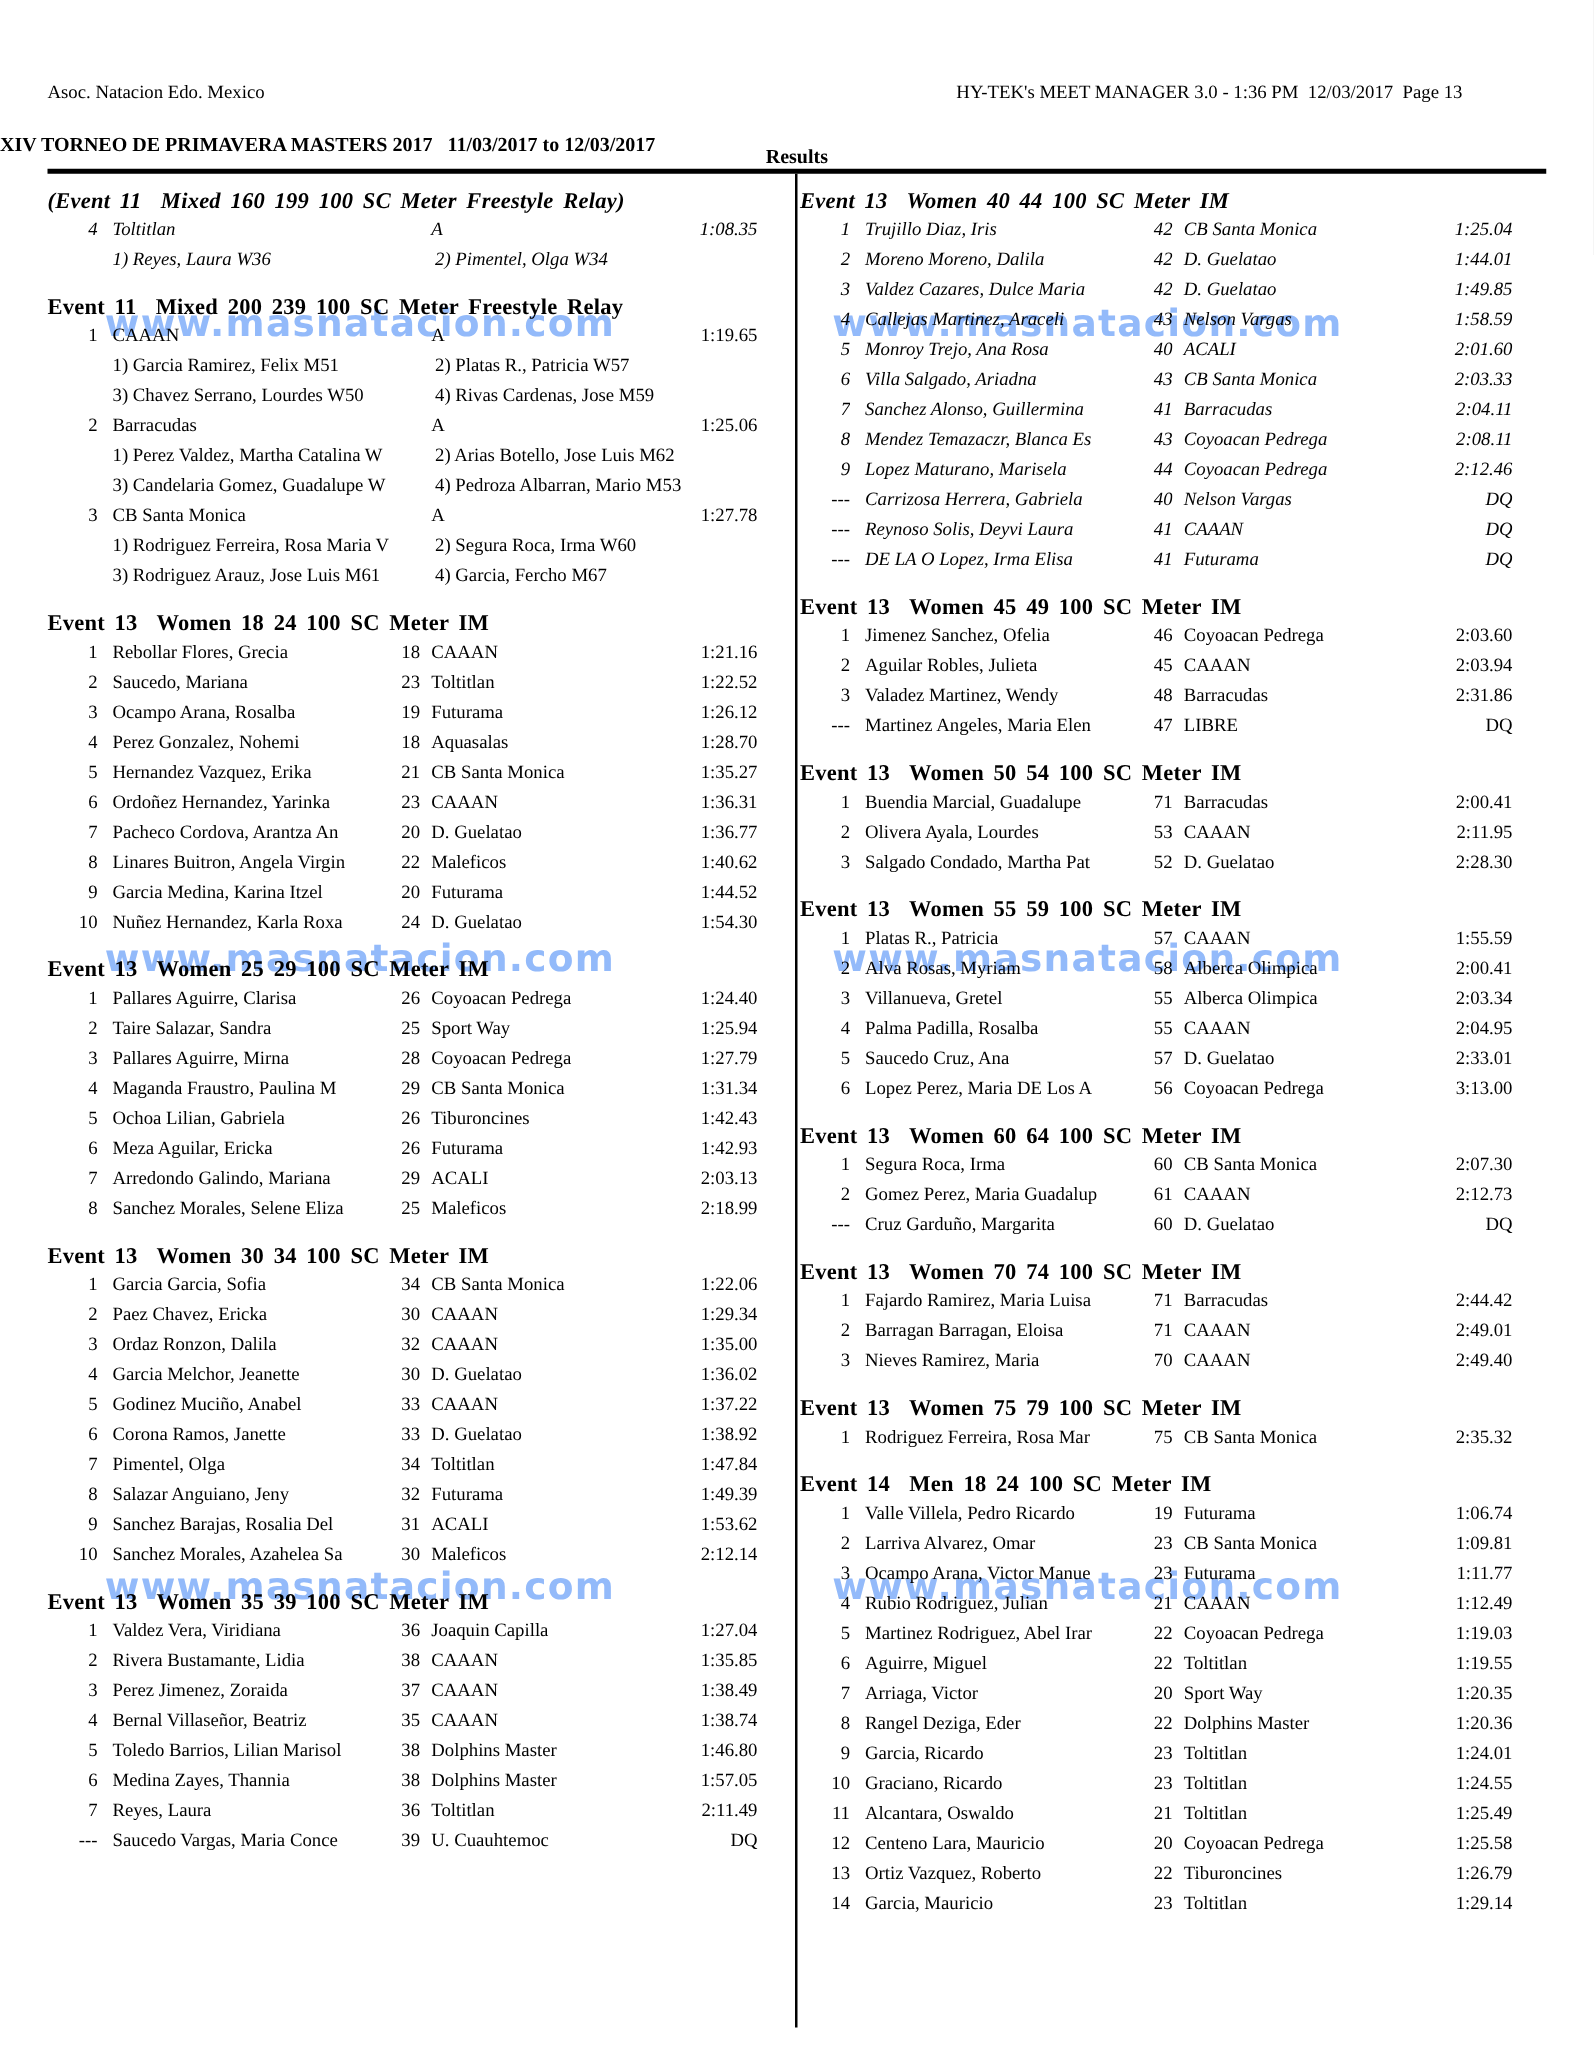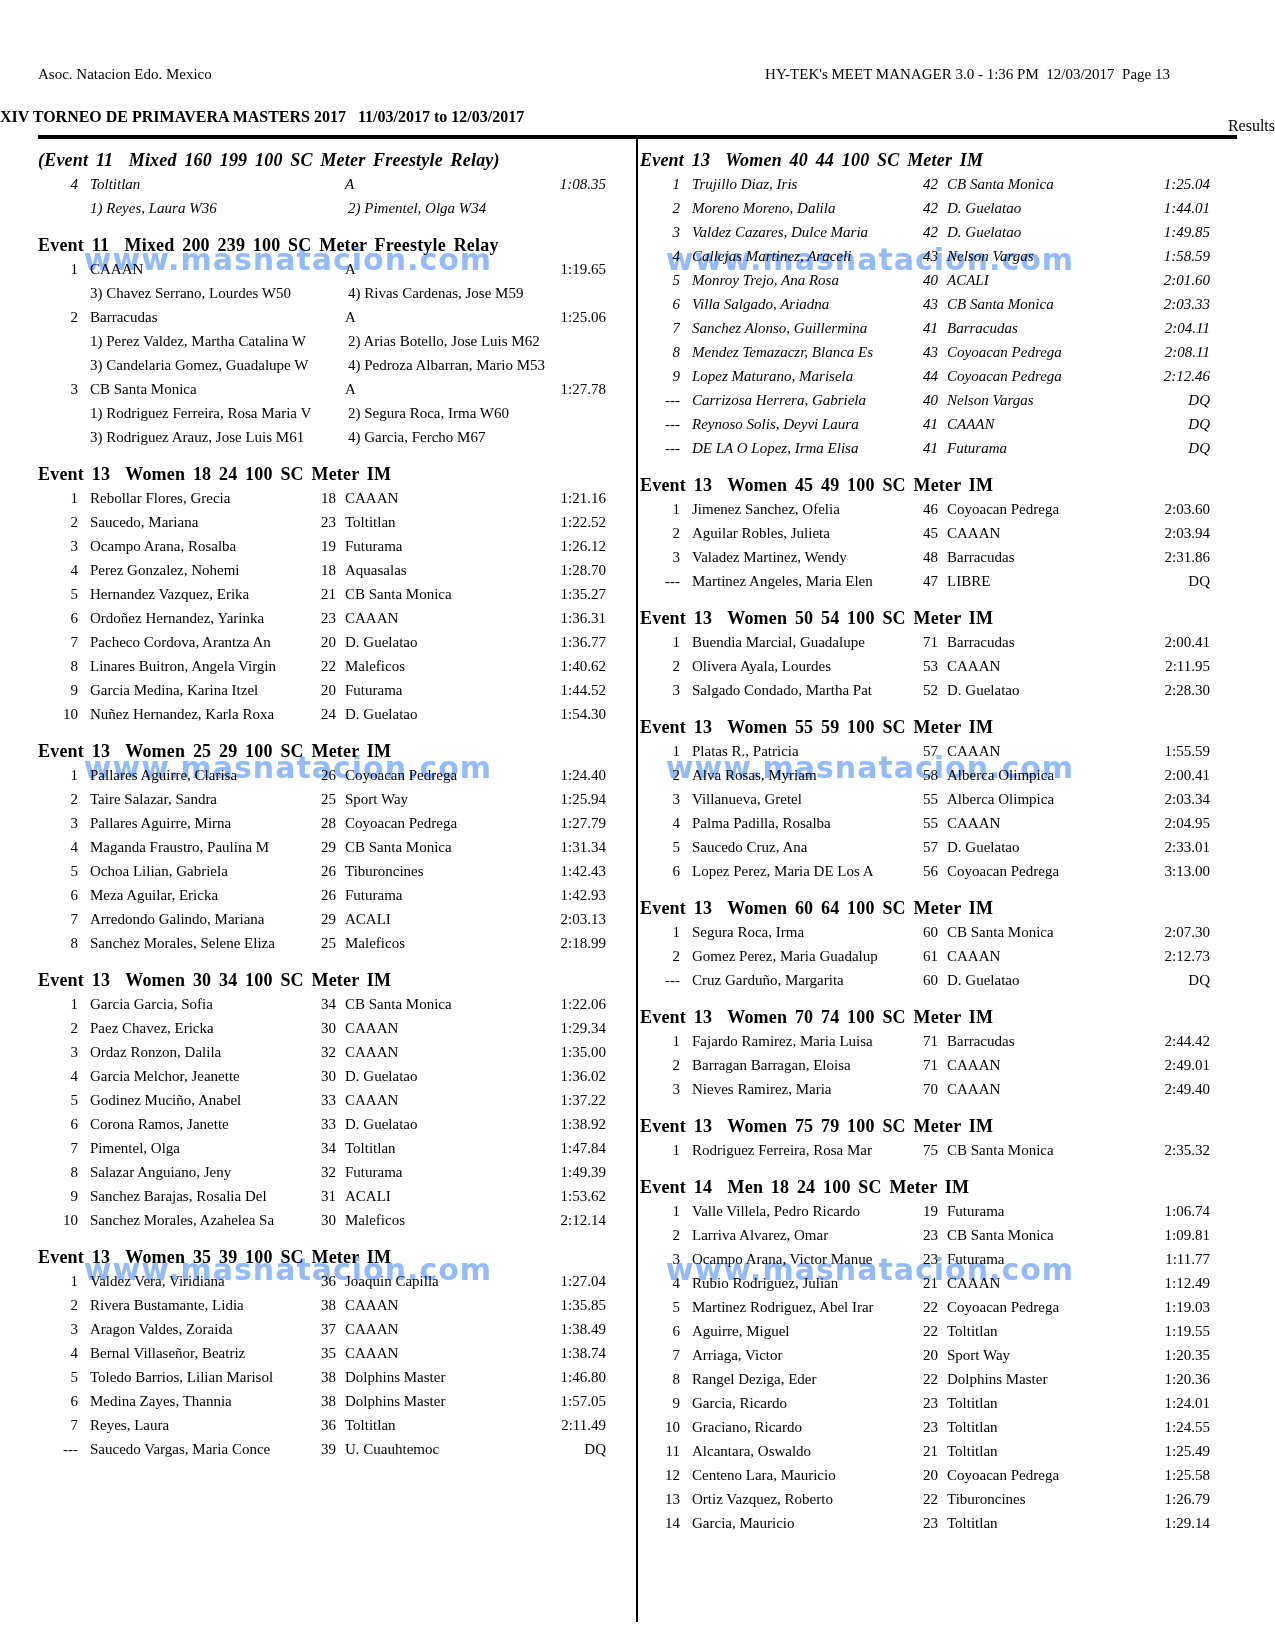--- a/index.html
+++ b/index.html
@@ -7,21 +7,21 @@
     position:relative;
     width:1275px;height:1650px;
     background:#ffffff;
     font-family:"Liberation Serif","DejaVu Serif",serif;
     font-size:15px;color:#000;
     margin:0 auto;overflow:hidden;
   }
   .hdr-left{position:absolute;left:38px;top:66px;white-space:pre;}
   .hdr-right{position:absolute;right:105px;top:66px;white-space:pre;}
   .meet-title{position:absolute;left:0;right:0;top:92px;text-align:left;font-weight:bold;white-space:pre;font-size:16px;margin-top:16px;}
-  .results-label{position:absolute;left:0;right:0;top:117px;text-align:right;font-weight:normal;font-size:16px;}
+  .results-label{position:absolute;left:0;right:0;top:117px;text-align:center;font-weight:bold;font-size:16px;}
   .rule{position:absolute;left:38px;width:1199px;top:135px;height:4px;background:#000;}
   .divider{position:absolute;left:636px;top:139px;width:2px;height:1483px;background:#000;}
   .col{position:absolute;top:148px;}
   .col-left{left:38px;width:568px;}
   .col-right{left:640px;width:570px;}
   .section{margin-top:13px;}
   .section:first-child{margin-top:0;font-style:italic;}
   .event-header{font-weight:bold;font-size:18px;letter-spacing:0.2px;word-spacing:3px;line-height:24px;white-space:pre;}
   .row{display:grid;line-height:24px;height:24px;}
   .col-left .row{grid-template-columns:40px 240px 18px 204px 66px;}
@@ -87,20 +87,25 @@
         <div class="event-header">Event 11  Mixed 200 239 100 SC Meter Freestyle Relay</div>
         <div class="row">
           <span class="cell rank">1</span>
           <span class="cell name">CAAAN</span>
           <span class="cell age"></span>
           <span class="cell team">A</span>
           <span class="cell time">1:19.65</span>
         </div>
         <div class="row-swimmers">
           <span class="cell "></span>
+          <span class="cell swimmer">1) Garcia Ramirez, Felix M51</span>
+          <span class="cell swimmer">2) Platas R., Patricia W57</span>
+        </div>
+        <div class="row-swimmers">
+          <span class="cell "></span>
           <span class="cell swimmer">3) Chavez Serrano, Lourdes W50</span>
           <span class="cell swimmer">4) Rivas Cardenas, Jose M59</span>
         </div>
         <div class="row">
           <span class="cell rank">2</span>
           <span class="cell name">Barracudas</span>
           <span class="cell age"></span>
           <span class="cell team">A</span>
           <span class="cell time">1:25.06</span>
         </div>
@@ -348,21 +353,21 @@
         </div>
         <div class="row">
           <span class="cell rank">2</span>
           <span class="cell name">Rivera Bustamante, Lidia</span>
           <span class="cell age">38</span>
           <span class="cell team">CAAAN</span>
           <span class="cell time">1:35.85</span>
         </div>
         <div class="row">
           <span class="cell rank">3</span>
-          <span class="cell name">Aragon Valdes, Zoraida</span>
+          <span class="cell name">Perez Jimenez, Zoraida</span>
           <span class="cell age">37</span>
           <span class="cell team">CAAAN</span>
           <span class="cell time">1:38.49</span>
         </div>
         <div class="row">
           <span class="cell rank">4</span>
           <span class="cell name">Bernal Villaseñor, Beatriz</span>
           <span class="cell age">35</span>
           <span class="cell team">CAAAN</span>
           <span class="cell time">1:38.74</span>

